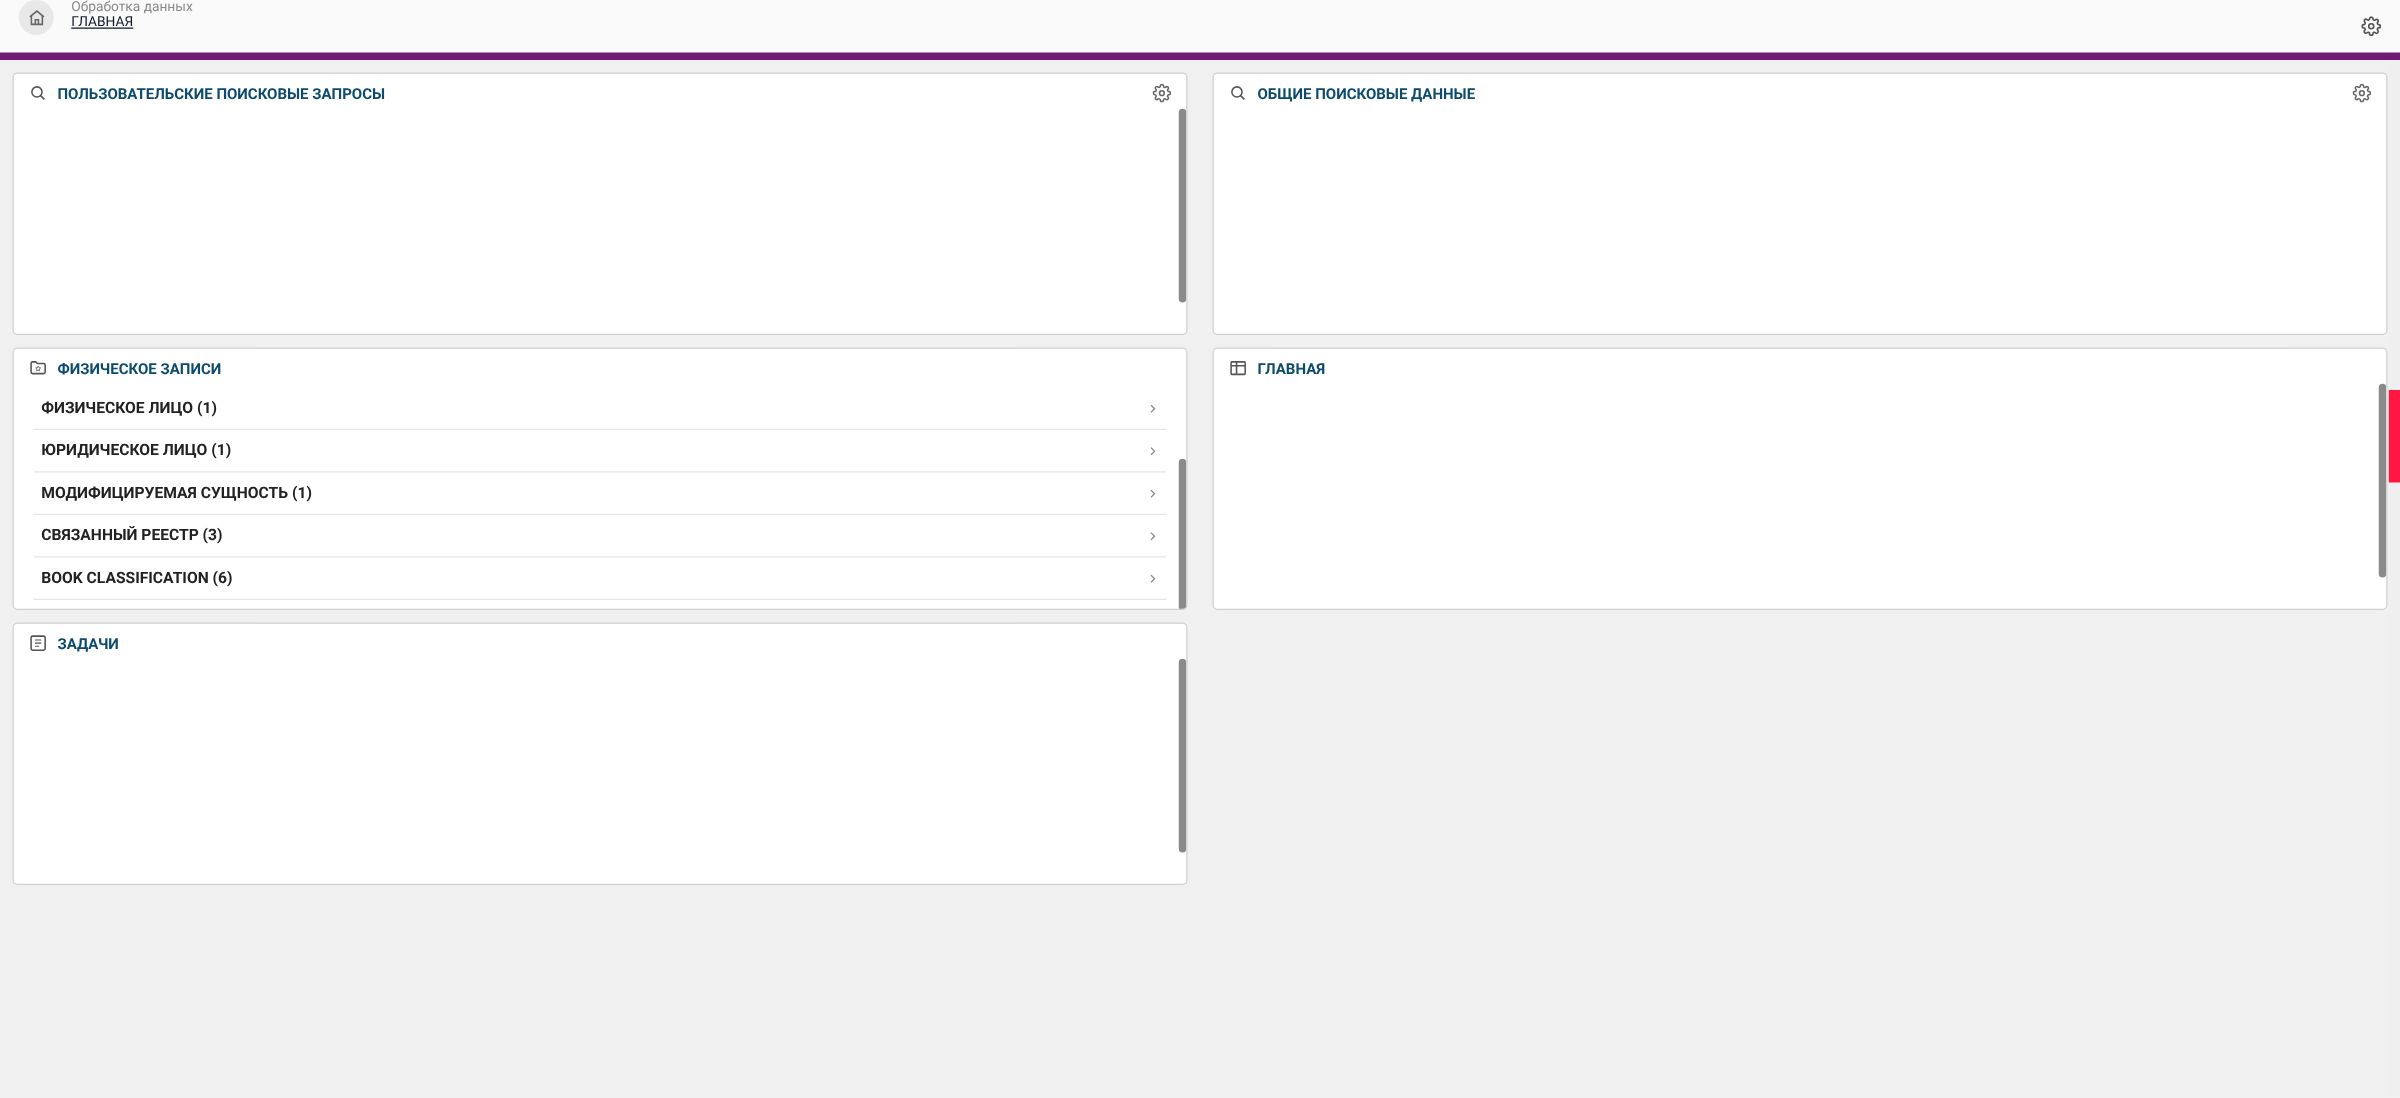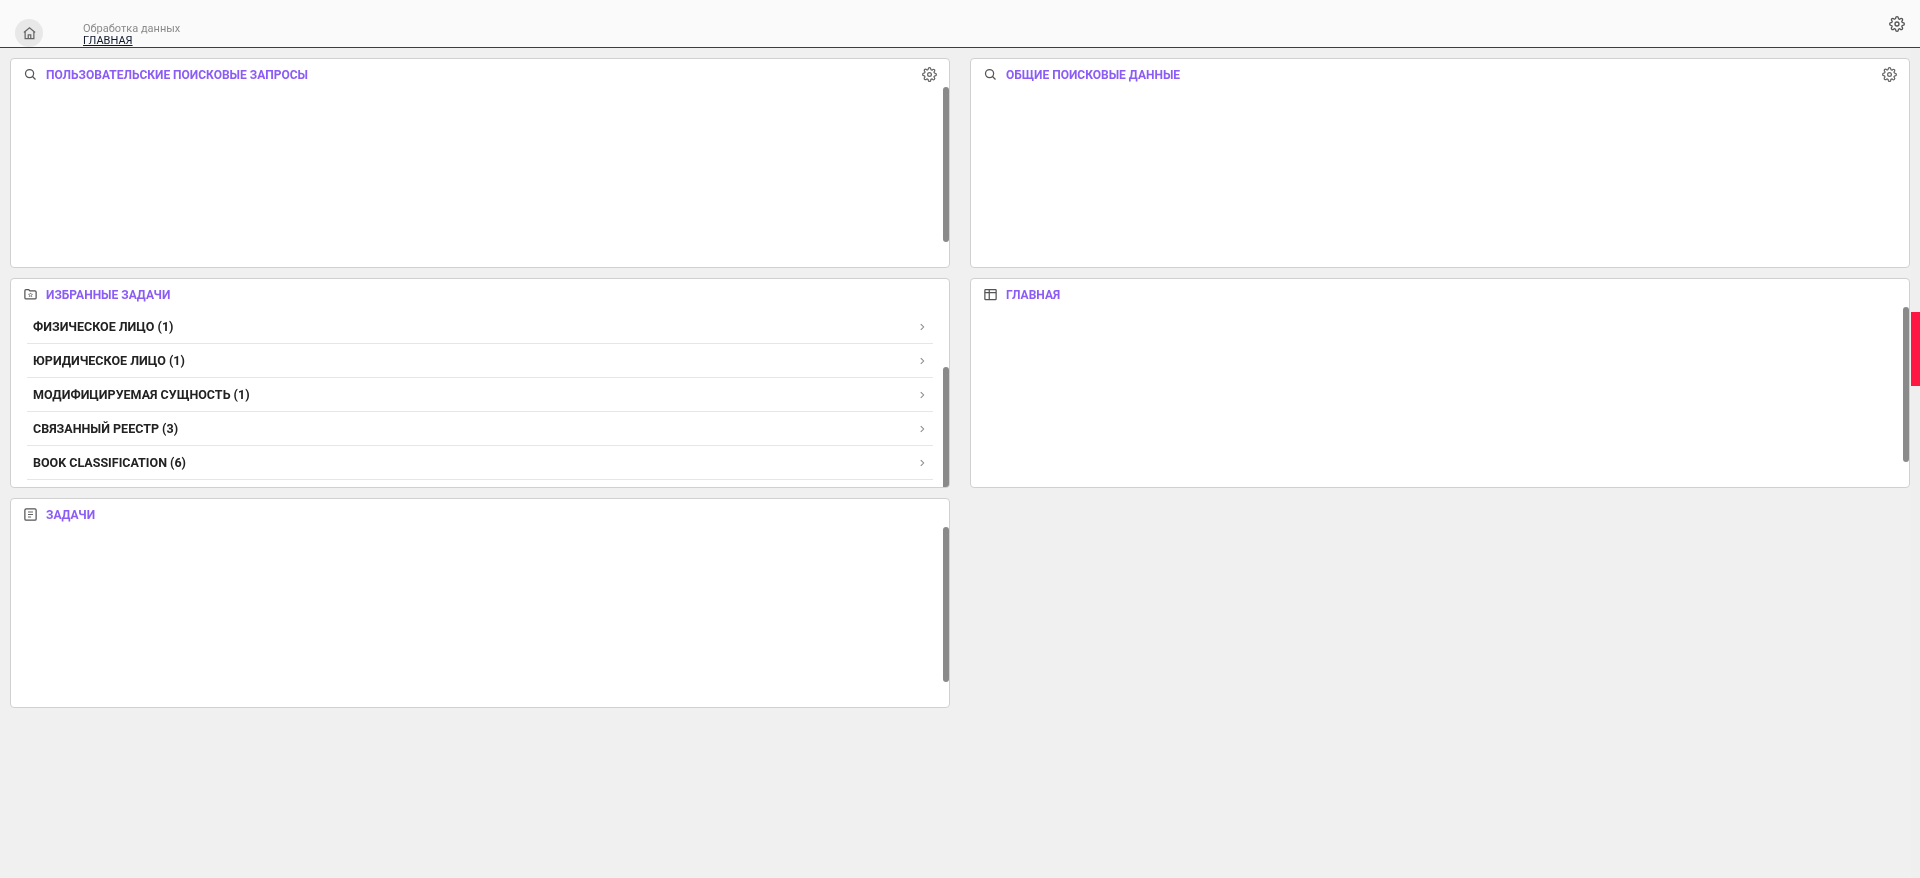--- a/index.html
+++ b/index.html
@@ -13,26 +13,25 @@
       width: 1920px;
       height: 878px;
       overflow: hidden;
       position: relative;
     }
     
     
     .header {
       height: 48px;
       background: #fafafa;
-      border-bottom: 1px solid #701a75;
-      display: flex;
-      align-items: flex-end;
+      border-bottom: 6px solid #701a75;
+      display: flex;
+      align-items: flex-start;
       padding: 0 15px;
       position: relative;
-      gap: 26px;
     }
     .home-icon-wrapper {
       width: 28px;
       height: 28px;
       border-radius: 50%;
       background: #e8e8e8;
       display: flex;
       align-items: center;
       justify-content: center;
       margin-right: 14px;
@@ -90,21 +89,21 @@
     .panel-icon {
       width: 15px;
       height: 15px;
       margin-right: 8px;
       color: #555;
       flex-shrink: 0;
     }
     .panel-title {
       font-size: 12px;
       font-weight: 700;
-      color: #8b5cf6;
+      color: #0c4a6e;
       flex: 1;
     }
     .panel-gear {
       color: #666;
       cursor: pointer;
     }
     
     .panel-body {
       flex: 1;
       overflow: hidden;
@@ -229,21 +228,21 @@
     </div>
 
     <div class="panel h210">
       <div class="panel-header">
         <span class="panel-icon">
           <svg width="15" height="15" viewBox="0 0 24 24" fill="none" stroke="#555" stroke-width="2">
               <path d="M3 6a2 2 0 0 1 2-2h4l2 2h8a2 2 0 0 1 2 2v9a2 2 0 0 1-2 2H5a2 2 0 0 1-2-2V6z"></path>
               <path d="M12 9.5l1 2 2.2.3-1.6 1.5.4 2.2-2-1.1-2 1.1.4-2.2L8.8 11.8l2.2-.3 1-2z" stroke-width="1"></path>
             </svg>
         </span>
-        <span class="panel-title">ИЗБРАННЫЕ ЗАДАЧИ</span>
+        <span class="panel-title">ФИЗИЧЕСКОЕ ЗАПИСИ</span>
       </div>
       <div class="panel-body">
         <div class="fav-list">
           <div class="fav-item">
             <span class="fav-item-label">ФИЗИЧЕСКОЕ ЛИЦО (1)</span>
             <span class="chevron">
                 <svg width="10" height="10" viewBox="0 0 24 24" fill="none" stroke="#888" stroke-width="2.5">
                   <polyline points="9 5 16 12 9 19"></polyline>
                 </svg>
               </span>

